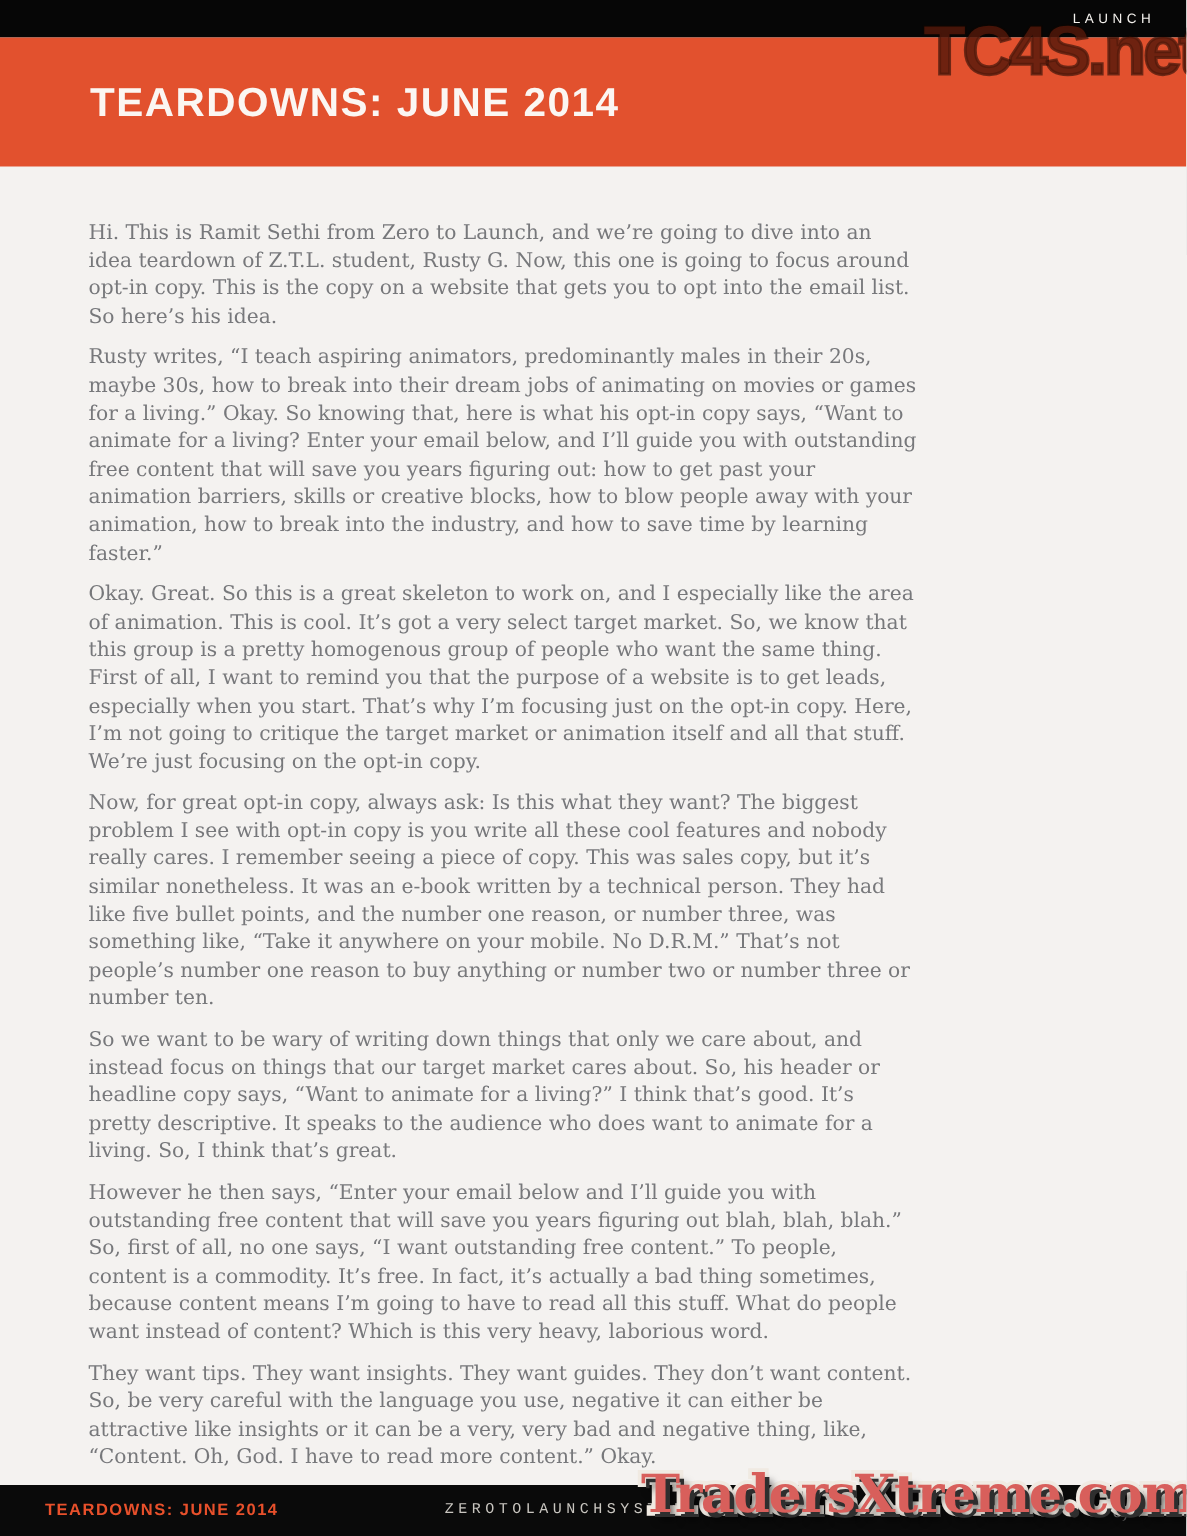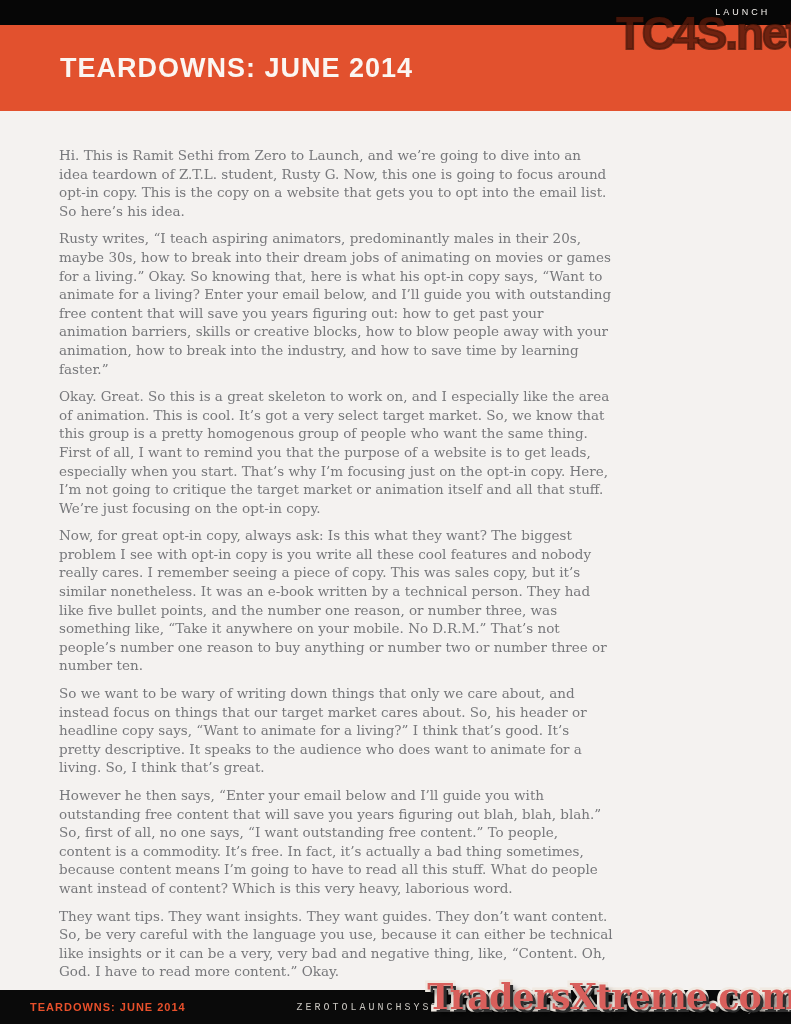--- a/index.html
+++ b/index.html
@@ -131,21 +131,21 @@
     <h1>TEARDOWNS: JUNE 2014</h1>
   </div>
 
   <div class="content">
       <p>Hi. This is Ramit Sethi from Zero to Launch, and we’re going to dive into an idea teardown of Z.T.L. student, Rusty G. Now, this one is going to focus around opt-in copy. This is the copy on a website that gets you to opt into the email list. So here’s his idea.</p>
       <p>Rusty writes, “I teach aspiring animators, predominantly males in their 20s, maybe 30s, how to break into their dream jobs of animating on movies or games for a living.” Okay. So knowing that, here is what his opt-in copy says, “Want to animate for a living? Enter your email below, and I’ll guide you with outstanding free content that will save you years figuring out: how to get past your animation barriers, skills or creative blocks, how to blow people away with your animation, how to break into the industry, and how to save time by learning faster.”</p>
       <p>Okay. Great. So this is a great skeleton to work on, and I especially like the area of animation. This is cool. It’s got a very select target market. So, we know that this group is a pretty homogenous group of people who want the same thing. First of all, I want to remind you that the purpose of a website is to get leads, especially when you start. That’s why I’m focusing just on the opt-in copy. Here, I’m not going to critique the target market or animation itself and all that stuff. We’re just focusing on the opt-in copy.</p>
       <p>Now, for great opt-in copy, always ask: Is this what they want? The biggest problem I see with opt-in copy is you write all these cool features and nobody really cares. I remember seeing a piece of copy. This was sales copy, but it’s similar nonetheless. It was an e-book written by a technical person. They had like five bullet points, and the number one reason, or number three, was something like, “Take it anywhere on your mobile. No D.R.M.” That’s not people’s number one reason to buy anything or number two or number three or number ten.</p>
       <p>So we want to be wary of writing down things that only we care about, and instead focus on things that our target market cares about. So, his header or headline copy says, “Want to animate for a living?” I think that’s good. It’s pretty descriptive. It speaks to the audience who does want to animate for a living. So, I think that’s great.</p>
       <p>However he then says, “Enter your email below and I’ll guide you with outstanding free content that will save you years figuring out blah, blah, blah.” So, first of all, no one says, “I want outstanding free content.” To people, content is a commodity. It’s free. In fact, it’s actually a bad thing sometimes, because content means I’m going to have to read all this stuff. What do people want instead of content? Which is this very heavy, laborious word.</p>
-      <p>They want tips. They want insights. They want guides. They don’t want content. So, be very careful with the language you use, because it can either be technical like insights or it can be a very, very bad and negative thing, like, “Content. Oh, God. I have to read more content.” Okay.</p>
+      <p>They want tips. They want insights. They want guides. They don’t want content. So, be very careful with the language you use, negative it can either be attractive like insights or it can be a very, very bad and negative thing, like, “Content. Oh, God. I have to read more content.” Okay.</p>
       <p>How to get past your animation barriers. Don’t know what that means. First of all, most people reading this don’t know what the word barrier means like you do. So, you have to get out of your head and get into their head. And also, barriers to what? Get really specific. Barriers to landing a job? Barriers to learning how to draw? What are we talking about here?</p>
     </div>
 
   <div class="footerbar">
     <span class="footer-left">TEARDOWNS: JUNE 2014</span>
     <span class="footer-center">ZEROTOLAUNCHSYSTEM.COM</span>
     <span class="footer-page">1 of 7</span>
   </div>
 
   <span class="wm wm-tc4s">TC4S.net</span>

